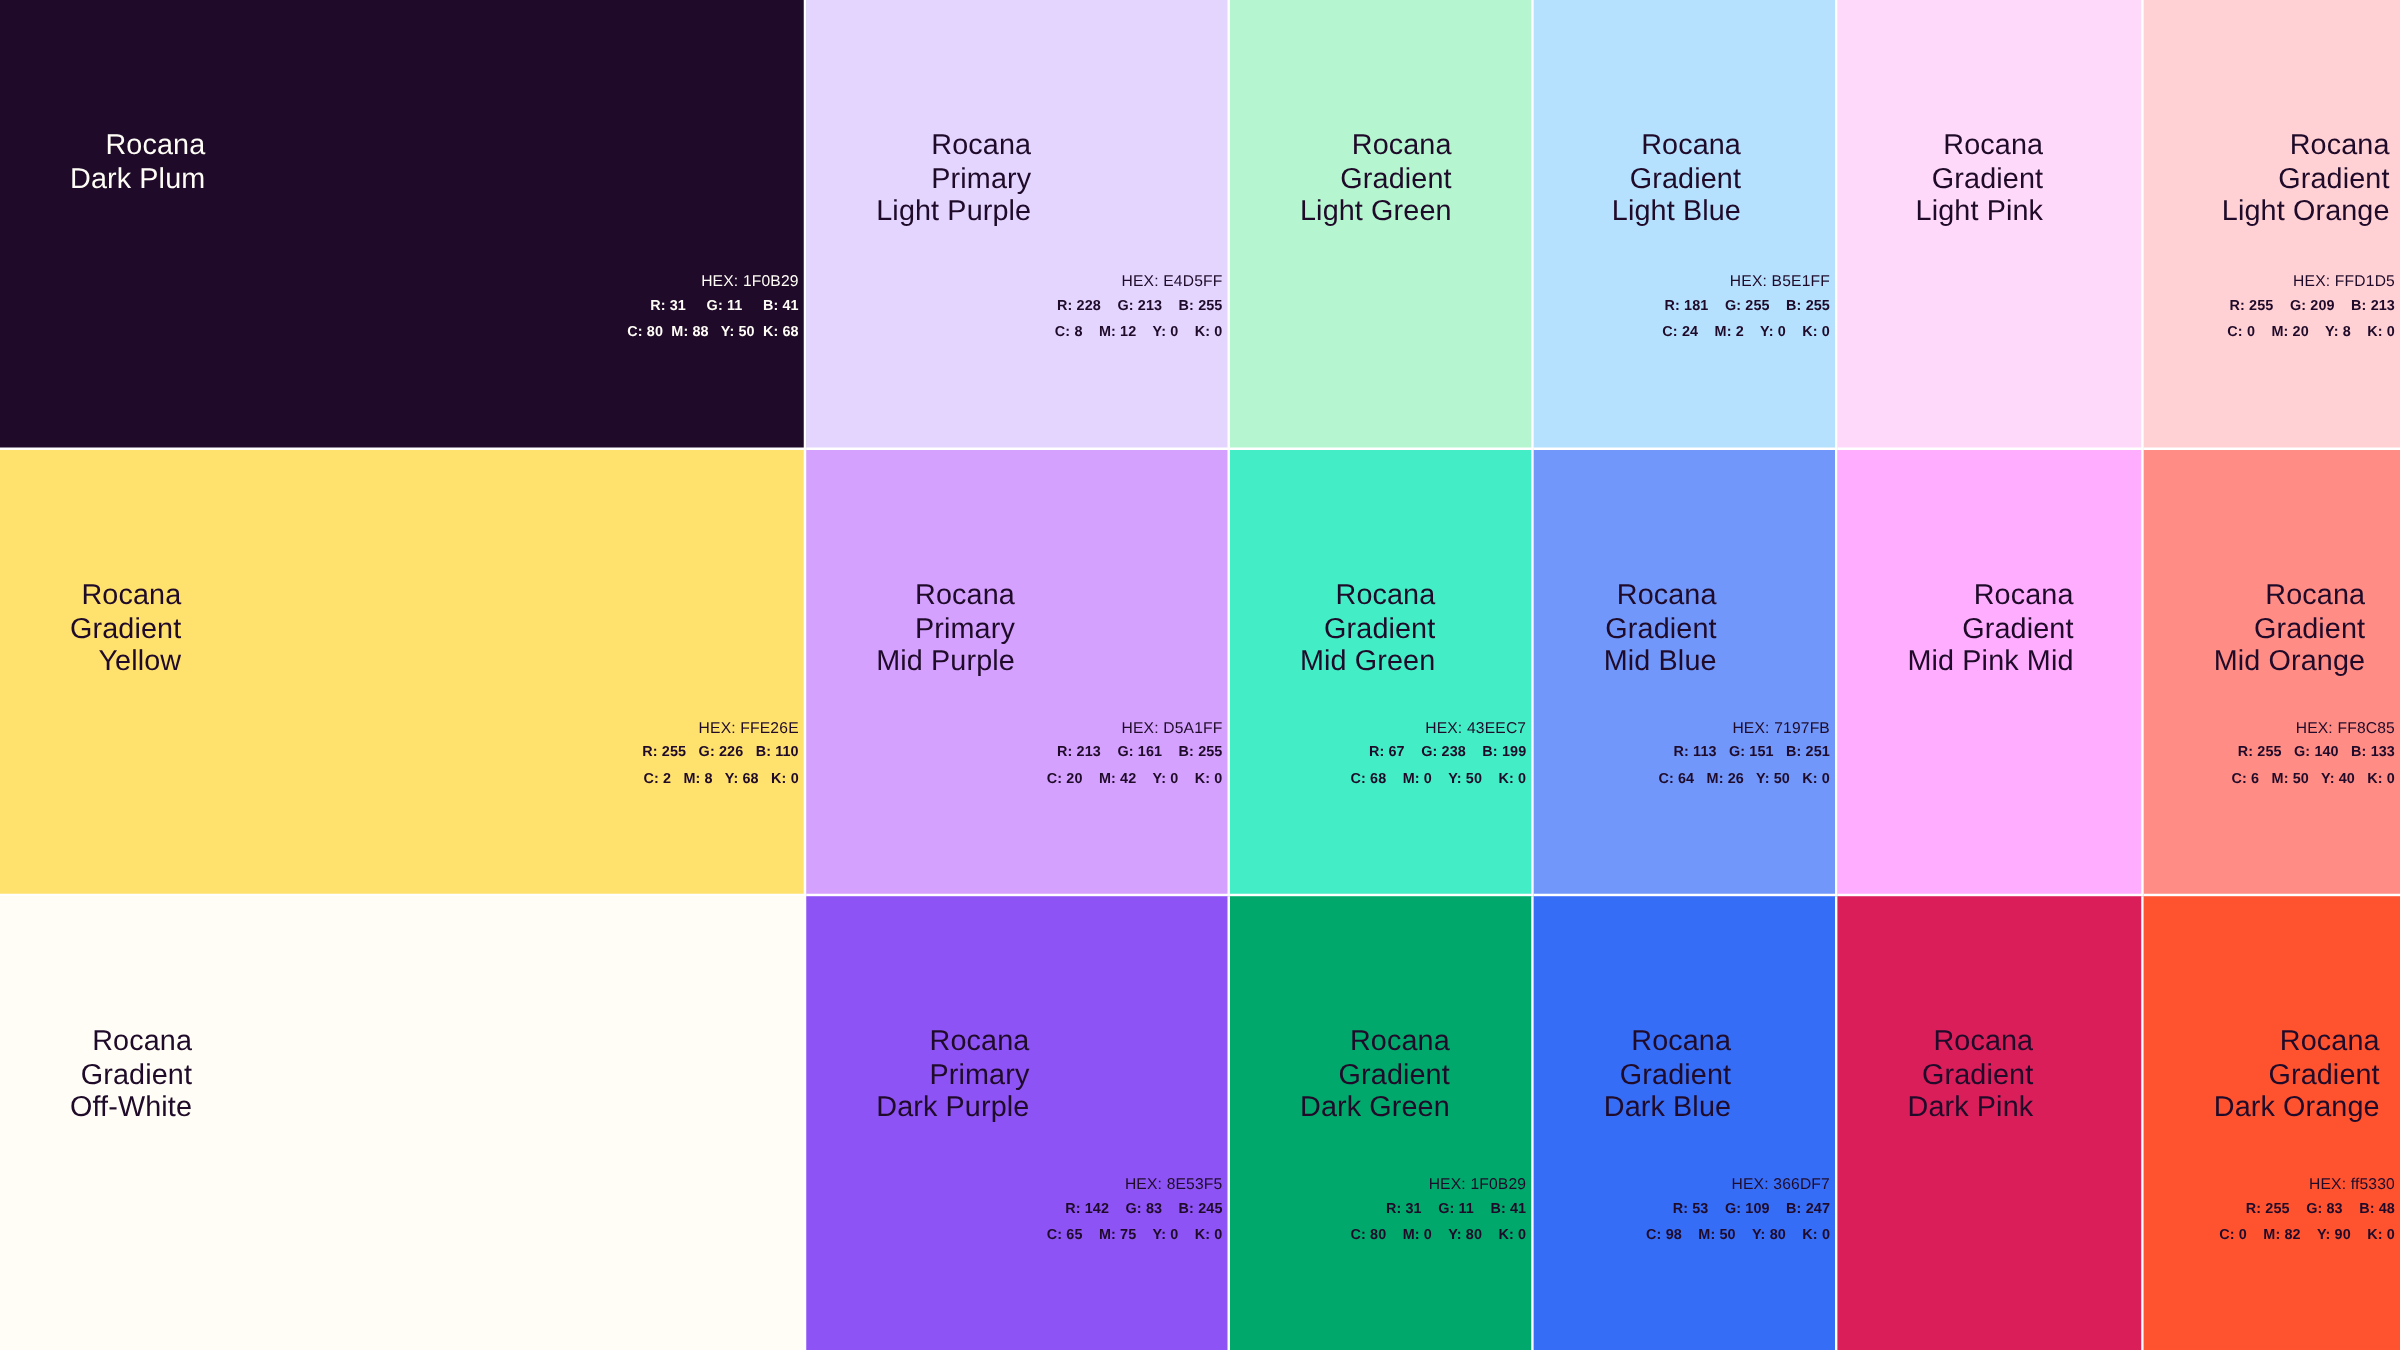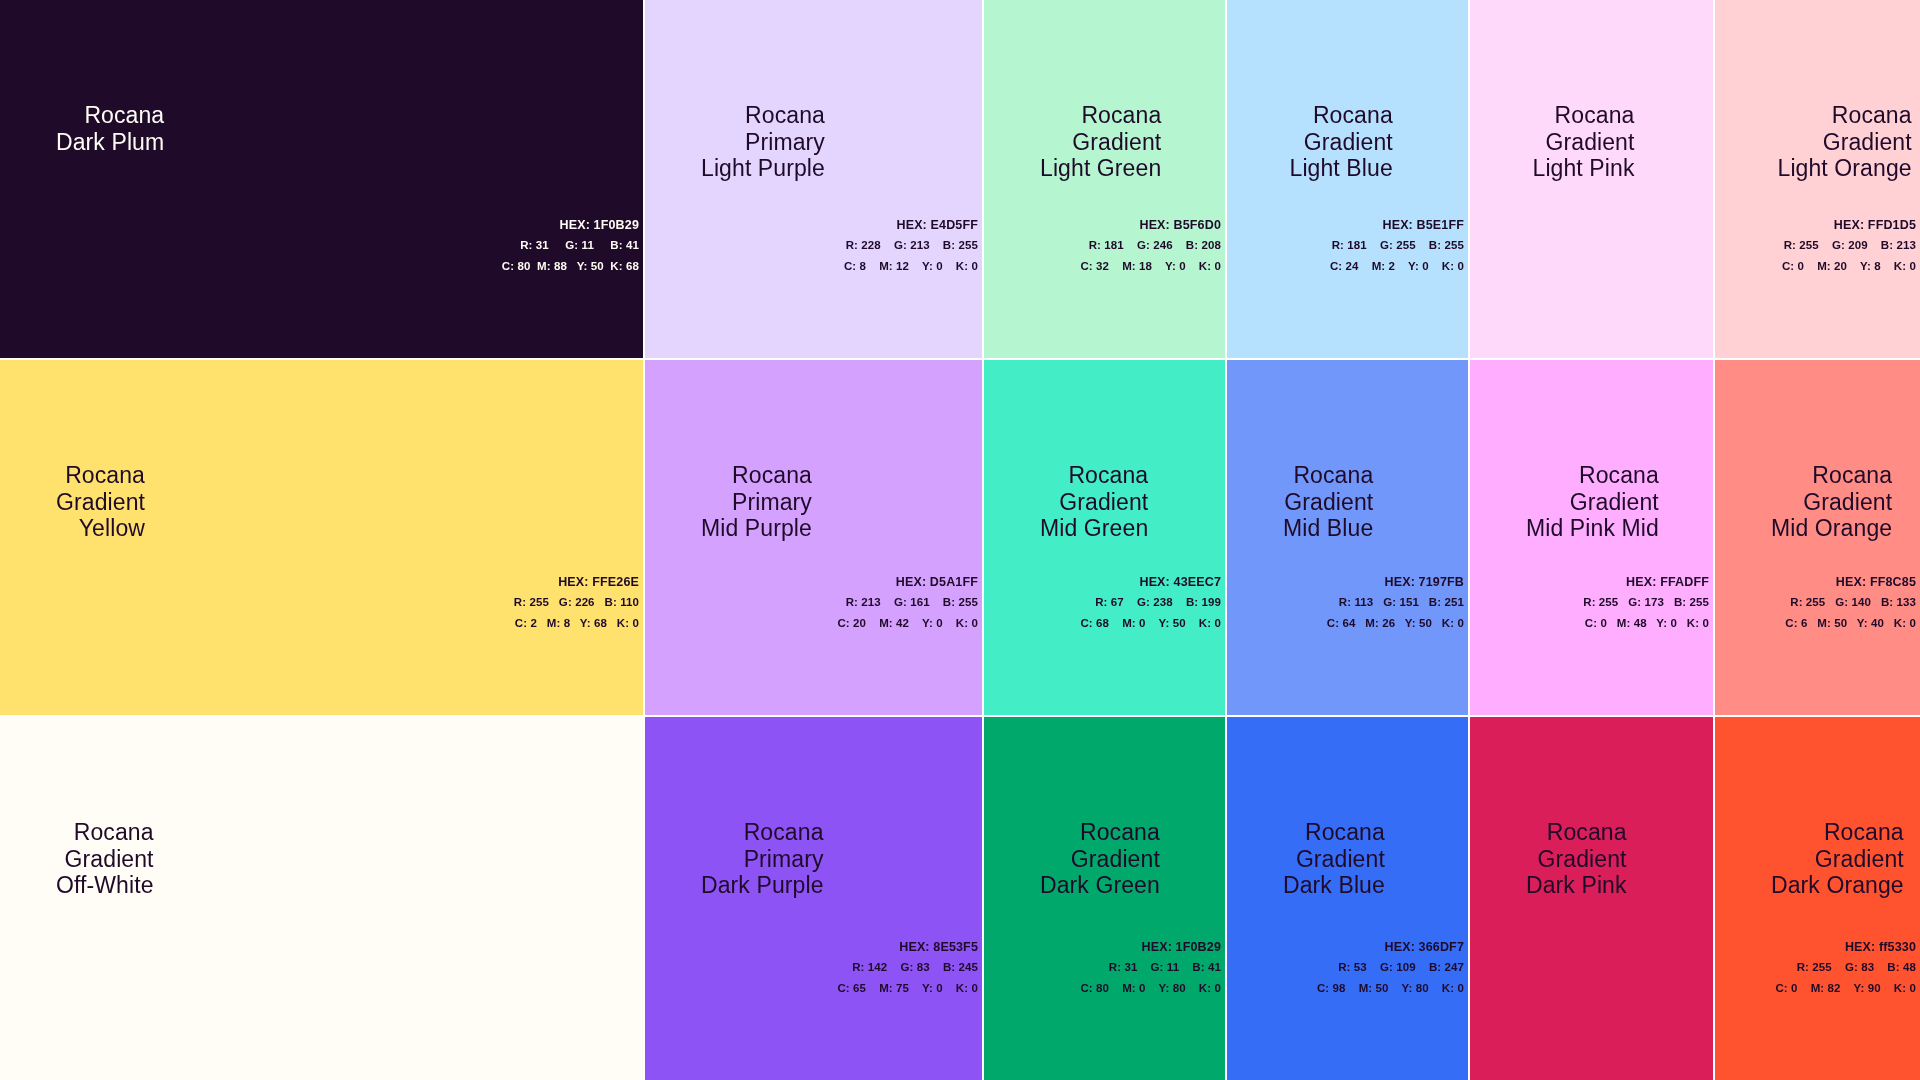--- a/index.html
+++ b/index.html
@@ -46,21 +46,21 @@
   .sw-title .tline { display:block; }
 
   .sw-meta {
     position:absolute;
     left:56px;
     bottom:85px;
     width:calc(100% - 60px);
   }
   .sw-hex {
     font-size:12.5px;
-    font-weight:700;
+    font-weight:400;
     letter-spacing:0.15px;
     line-height:14px;
     margin-bottom:7px;
     white-space:pre;
   }
   .sw-rgb, .sw-cmyk {
     font-size:11.5px;
     font-weight:700;
     letter-spacing:0.1px;
     line-height:13px;
@@ -83,25 +83,20 @@
     <div class="swatch" style="background: rgb(228, 213, 255); color: rgb(31, 11, 41);">
       <div class="sw-title"><span class="tline">Rocana</span><span class="tline">Primary</span><span class="tline">Light Purple</span></div>
       <div class="sw-meta">
         <div class="sw-hex">HEX: E4D5FF</div>
         <div class="sw-rgb">R: 228    G: 213    B: 255</div>
         <div class="sw-cmyk">C: 8    M: 12    Y: 0    K: 0</div>
       </div>
     </div>
     <div class="swatch" style="background: rgb(181, 246, 208); color: rgb(31, 11, 41);">
       <div class="sw-title"><span class="tline">Rocana</span><span class="tline">Gradient</span><span class="tline">Light Green</span></div>
-      <div class="sw-meta">
-        <div class="sw-hex">HEX: B5F6D0</div>
-        <div class="sw-rgb">R: 181    G: 246    B: 208</div>
-        <div class="sw-cmyk">C: 32    M: 18    Y: 0    K: 0</div>
-      </div>
     </div>
     <div class="swatch" style="background: rgb(181, 225, 255); color: rgb(31, 11, 41);">
       <div class="sw-title"><span class="tline">Rocana</span><span class="tline">Gradient</span><span class="tline"> Light Blue</span></div>
       <div class="sw-meta">
         <div class="sw-hex">HEX: B5E1FF</div>
         <div class="sw-rgb">R: 181    G: 255    B: 255</div>
         <div class="sw-cmyk">C: 24    M: 2    Y: 0    K: 0</div>
       </div>
     </div>
     <div class="swatch" style="background: rgb(255, 217, 250); color: rgb(31, 11, 41);">
@@ -142,25 +137,20 @@
     <div class="swatch" style="background: rgb(113, 151, 251); color: rgb(31, 11, 41);">
       <div class="sw-title"><span class="tline">Rocana</span><span class="tline">Gradient</span><span class="tline">Mid Blue</span></div>
       <div class="sw-meta">
         <div class="sw-hex">HEX: 7197FB</div>
         <div class="sw-rgb">R: 113   G: 151   B: 251</div>
         <div class="sw-cmyk">C: 64   M: 26   Y: 50   K: 0</div>
       </div>
     </div>
     <div class="swatch" style="background: rgb(255, 173, 255); color: rgb(31, 11, 41);">
       <div class="sw-title"><span class="tline">Rocana</span><span class="tline">Gradient</span><span class="tline">Mid Pink Mid</span></div>
-      <div class="sw-meta">
-        <div class="sw-hex">HEX: FFADFF</div>
-        <div class="sw-rgb">R: 255   G: 173   B: 255</div>
-        <div class="sw-cmyk">C: 0   M: 48   Y: 0   K: 0</div>
-      </div>
     </div>
     <div class="swatch col-last" style="background: rgb(255, 140, 133); color: rgb(31, 11, 41);">
       <div class="sw-title"><span class="tline">Rocana</span><span class="tline">Gradient</span><span class="tline">Mid Orange</span></div>
       <div class="sw-meta">
         <div class="sw-hex">HEX: FF8C85</div>
         <div class="sw-rgb">R: 255   G: 140   B: 133</div>
         <div class="sw-cmyk">C: 6   M: 50   Y: 40   K: 0</div>
       </div>
     </div>
     <div class="swatch row-last wide" style="background: rgb(255, 253, 245); color: rgb(31, 11, 41);">

